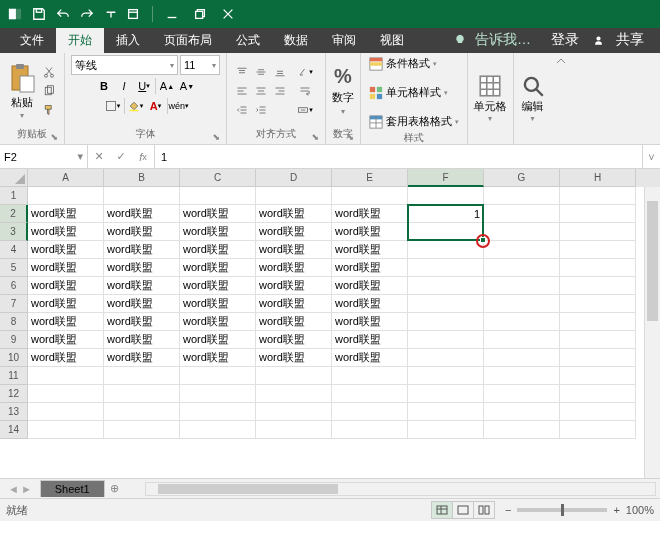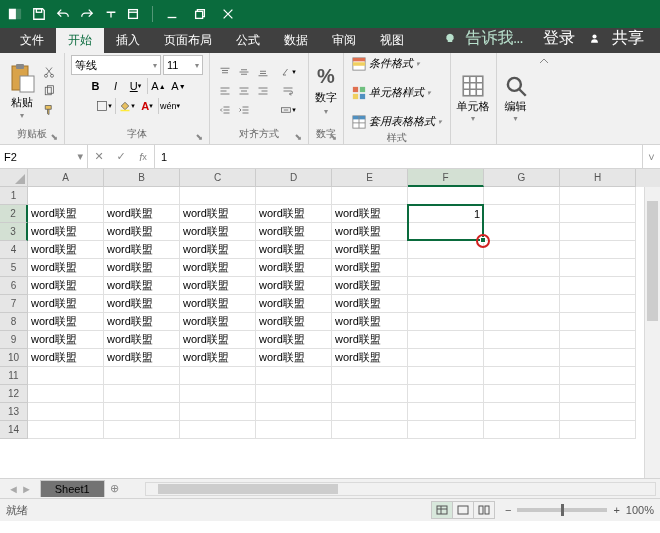--- a/index.html
+++ b/index.html
@@ -14,38 +14,38 @@
 .tb-btn svg { width:14px; height:14px; stroke:#fff; fill:none; stroke-width:1.5; }
 .tb-btn.excel-icon svg { fill:#fff; stroke:none; }
 .tb-divider { width:1px; height:16px; background:rgba(255,255,255,.3); margin:0 2px; }
 
 
 .ribbon-tabs { background:#404040; height:25px; display:flex; align-items:end; padding-left:8px; color:#fff; font-size:12px; }
 .ribbon-tabs .tab { padding:4px 12px; cursor:pointer; }
 .ribbon-tabs .tab.active { background:#f1f1f1; color:#0a6b3d; }
 .ribbon-tabs .spacer { flex:1; }
 .ribbon-tabs .aux { display:flex; align-items:center; gap:2px; padding-right:4px; }
-.ribbon-tabs .aux span { padding:2px 6px; font-size:16px;font-family:Liberation Mono, monospace; }
+.ribbon-tabs .aux span { padding:2px 6px; font-size:14px; }
 .ribbon-tabs .tell { color:#b8e0cc; display:flex; align-items:center; gap:3px; }
 
 
 .ribbon { background:#f1f1f1; height:92px; border-bottom:1px solid #d4d4d4; display:flex; }
 .group { border-right:1px solid #d4d4d4; padding:2px 6px; display:flex; flex-direction:column; }
 .group-body { flex:1; display:flex; align-items:center; gap:2px; }
 .group-label { font-size:10px; text-align:center; color:#666; padding:1px 0; position:relative; }
 .group-label .launcher { position:absolute; right:0; bottom:0; font-size:9px; color:#888; cursor:pointer; }
 .clipboard-col { display:flex; flex-direction:column; align-items:center; gap:1px; }
 .clipboard-icon { width:32px; height:32px; }
 .font-cols { display:flex; flex-direction:column; gap:2px; }
 .font-row { display:flex; gap:2px; align-items:center; }
 .combo { border:1px solid #c0c0c0; background:#fff; height:20px; display:flex; align-items:center; padding:0 3px; font-size:11px; }
 .small-btn { width:18px; height:18px; display:flex; align-items:center; justify-content:center; cursor:pointer; font-size:11px; }
 .small-btn svg { width:12px; height:12px; }
 .align-grid { display:grid; grid-template-columns:repeat(3,18px); grid-auto-rows:18px; gap:1px; }
-.styles-col { display:flex; flex-direction:column; gap:12px;font-style:italic; }
+.styles-col { display:flex; flex-direction:column; gap:12px; }
 .style-item { display:flex; align-items:center; gap:3px; font-size:11px; padding:1px 2px; cursor:pointer; }
 .style-item svg { width:14px; height:14px; }
 .collapse-btn { width:18px; height:90px; display:flex; align-items:start; justify-content:center; cursor:pointer; padding-top:4px; }
 
 
 .name-formula { height:24px; border-bottom:1px solid #d4d4d4; display:flex; align-items:stretch; background:#fff; }
 .namebox { width:88px; border-right:1px solid #d4d4d4; display:flex; align-items:center; padding:0 4px; font-size:11px; }
 .namebox .dd { margin-left:auto; color:#888; }
 .fx-btns { display:flex; align-items:center; border-right:1px solid #d4d4d4; }
 .fx-btn { width:22px; display:flex; align-items:center; justify-content:center; color:#888; cursor:pointer; }
@@ -208,21 +208,21 @@
             </svg>
           </div>
       </div>
     </div>
     <div class="group-label"><span>剪贴板</span><span class="launcher">⬊</span></div>
   </div>
 
   <div class="group">
     <div class="group-body font-cols">
       <div class="font-row">
-        <div class="combo" style="width:90px;gap:32px;">
+        <div class="combo" style="width:107px;gap:32px;">
             <span>等线</span>
             <span style="margin-left:auto;font-size:8px;color:#888;">▾</span>
           </div>
         <div class="combo" style="width:40px;">
             <span>11</span>
             <span style="margin-left:auto;font-size:8px;color:#888;">▾</span>
           </div>
       </div>
       <div class="font-row">
         <div class="small-btn">

